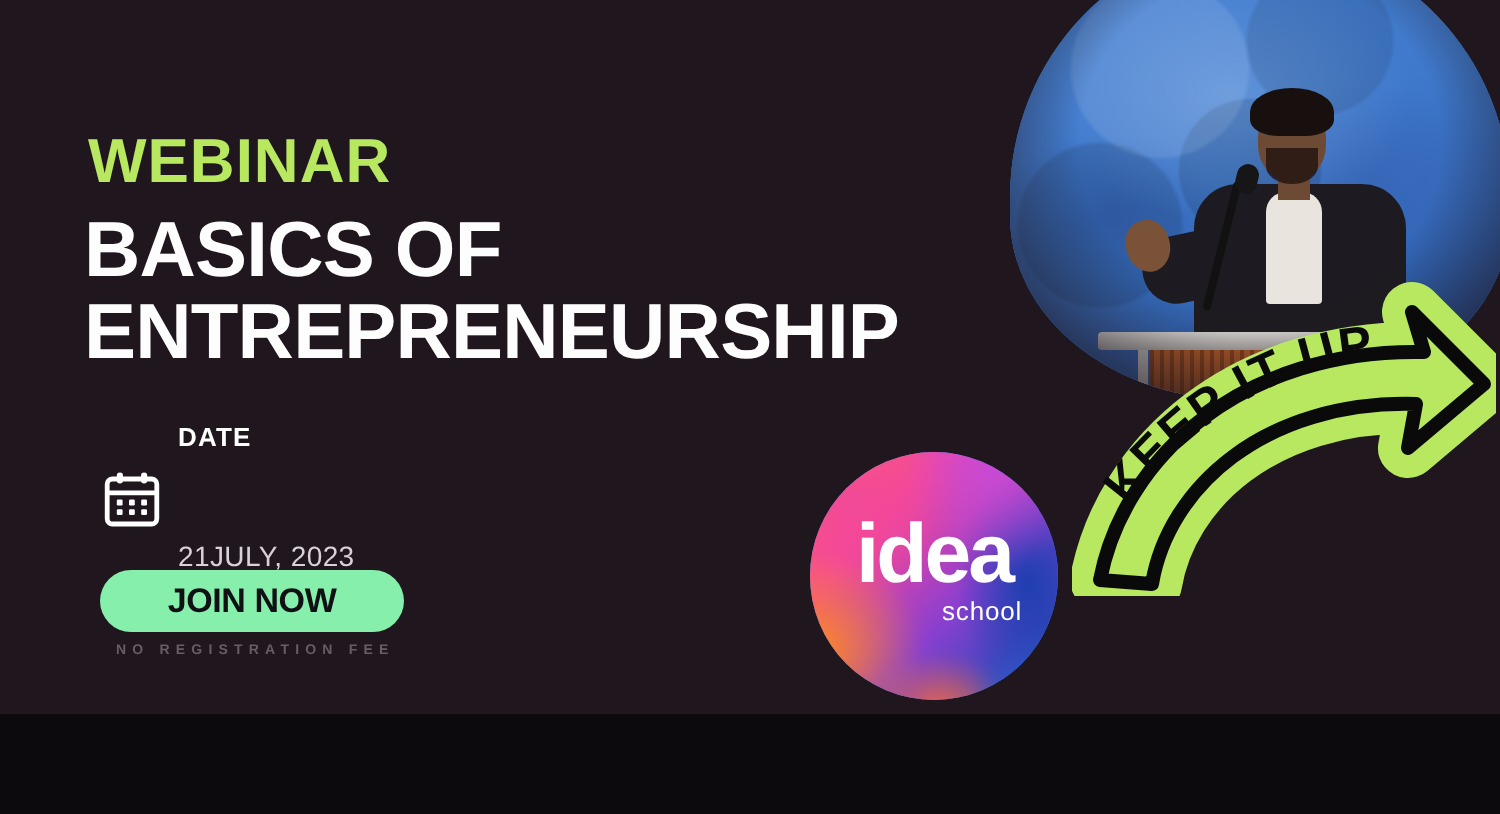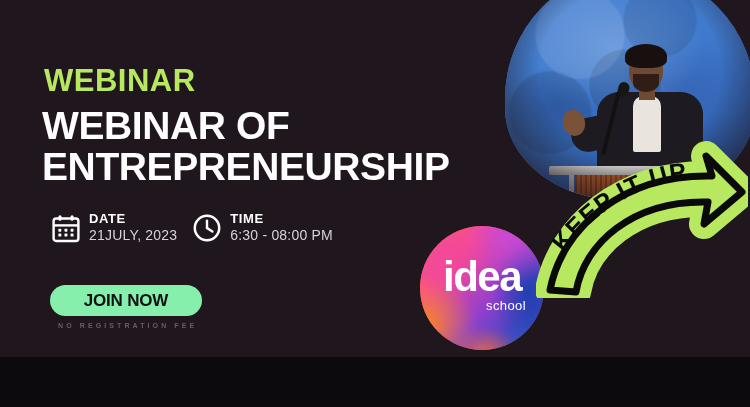--- a/index.html
+++ b/index.html
@@ -168,20 +168,21 @@
   .info-item{ display:flex; align-items:center; gap:9px; }
   .info-text{ display:flex; flex-direction:column; }
   .info-label{
     font-size:13px; font-weight:bold; color:#ffffff;
     letter-spacing:.6px; line-height:1.15;
   }
   .info-value{
     font-size:14px; color:#d8d2d6;
     letter-spacing:.2px; line-height:1.25;
     white-space:nowrap;
+    margin-top:43px;
   }
   .icon svg{ display:block; }
 
   
   .cta{
     position:absolute; left:50px; top:285px;
     width:152px; height:31px;
     border-radius:999px;
     background:#86efac;
     border:none;
@@ -193,25 +194,25 @@
   }
   .cta-note{
     position:absolute; left:58px; top:322px;
     font-size:7px; font-weight:bold;
     letter-spacing:3.1px;
     color:#6a5c66;
   }
 
   
   .logo{
-    position:absolute; left:420px; top:226px;
+    position:absolute; left:405px; top:226px;
     width:124px; height:124px;
     border-radius:50%;
     overflow:hidden;
-    background:#c2410c;
+    background:#3b82f6;
   }
   .logo-grad{
     position:absolute; inset:-18%;
     background:
       radial-gradient(ellipse 52% 46% at 14% 72%, #ff8a20 0%, rgba(255,138,32,0) 64%),
       radial-gradient(ellipse 46% 42% at 26% 30%, #f2489a 0%, rgba(242,72,154,0) 66%),
       radial-gradient(ellipse 44% 50% at 68% 16%, #c84ad8 0%, rgba(200,74,216,0) 64%),
       radial-gradient(ellipse 34% 56% at 78% 52%, #1b3fb0 0%, rgba(27,63,176,0) 62%),
       radial-gradient(ellipse 40% 34% at 88% 86%, #3b6ad6 0%, rgba(59,106,214,0) 66%),
       radial-gradient(ellipse 34% 30% at 52% 92%, #ff6a3d 0%, rgba(255,106,61,0) 64%),
@@ -272,21 +273,21 @@
       <div class="sp-mic-head"></div>
 
       <div class="podium-body"></div>
       <div class="podium-top"></div>
 
       <div class="photo-vig"></div>
     </div>
   </div>
 
   <div class="eyebrow">WEBINAR</div>
-  <div class="title">WEBINAR OF
+  <div class="title">BASICS OF
 ENTREPRENEURSHIP</div>
 
   <div class="info-row">
 
     <div class="info-item">
       <span class="icon">
         <svg width="28" height="29" viewBox="0 0 28 29">
           <rect x="1.6" y="4.5" width="24.8" height="22.5" rx="2.6" fill="none" stroke="#ffffff" stroke-width="2.4"></rect>
           <line x1="1.6" y1="11.4" x2="26.4" y2="11.4" stroke="#ffffff" stroke-width="2.4"></line>
           <rect x="6.4" y="1.2" width="3.1" height="5.6" rx="1.5" fill="#ffffff"></rect>
@@ -300,33 +301,20 @@
             <rect x="18.6" y="19.6" width="2.9" height="2.9" rx=".6"></rect>
           </g>
         </svg>
       </span>
       <span class="info-text">
         <span class="info-label">DATE</span>
         <span class="info-value">21JULY, 2023</span>
       </span>
     </div>
 
-    <div class="info-item">
-      <span class="icon">
-        <svg width="28" height="28" viewBox="0 0 28 28">
-          <circle cx="14" cy="14" r="12.2" fill="none" stroke="#ffffff" stroke-width="2.5"></circle>
-          <line x1="14" y1="14" x2="14" y2="6.6" stroke="#ffffff" stroke-width="2.4" stroke-linecap="round"></line>
-          <line x1="14" y1="14" x2="19.4" y2="17.6" stroke="#ffffff" stroke-width="2.4" stroke-linecap="round"></line>
-        </svg>
-      </span>
-      <span class="info-text">
-        <span class="info-label">TIME</span>
-        <span class="info-value">6:30 - 08:00 PM</span>
-      </span>
-    </div>
 
   </div>
 
   <button class="cta">JOIN NOW</button>
   <div class="cta-note">NO REGISTRATION FEE</div>
 
   <div class="logo">
     <div class="logo-grad"></div>
     <div class="logo-word">idea</div>
     <div class="logo-sub">school</div>

